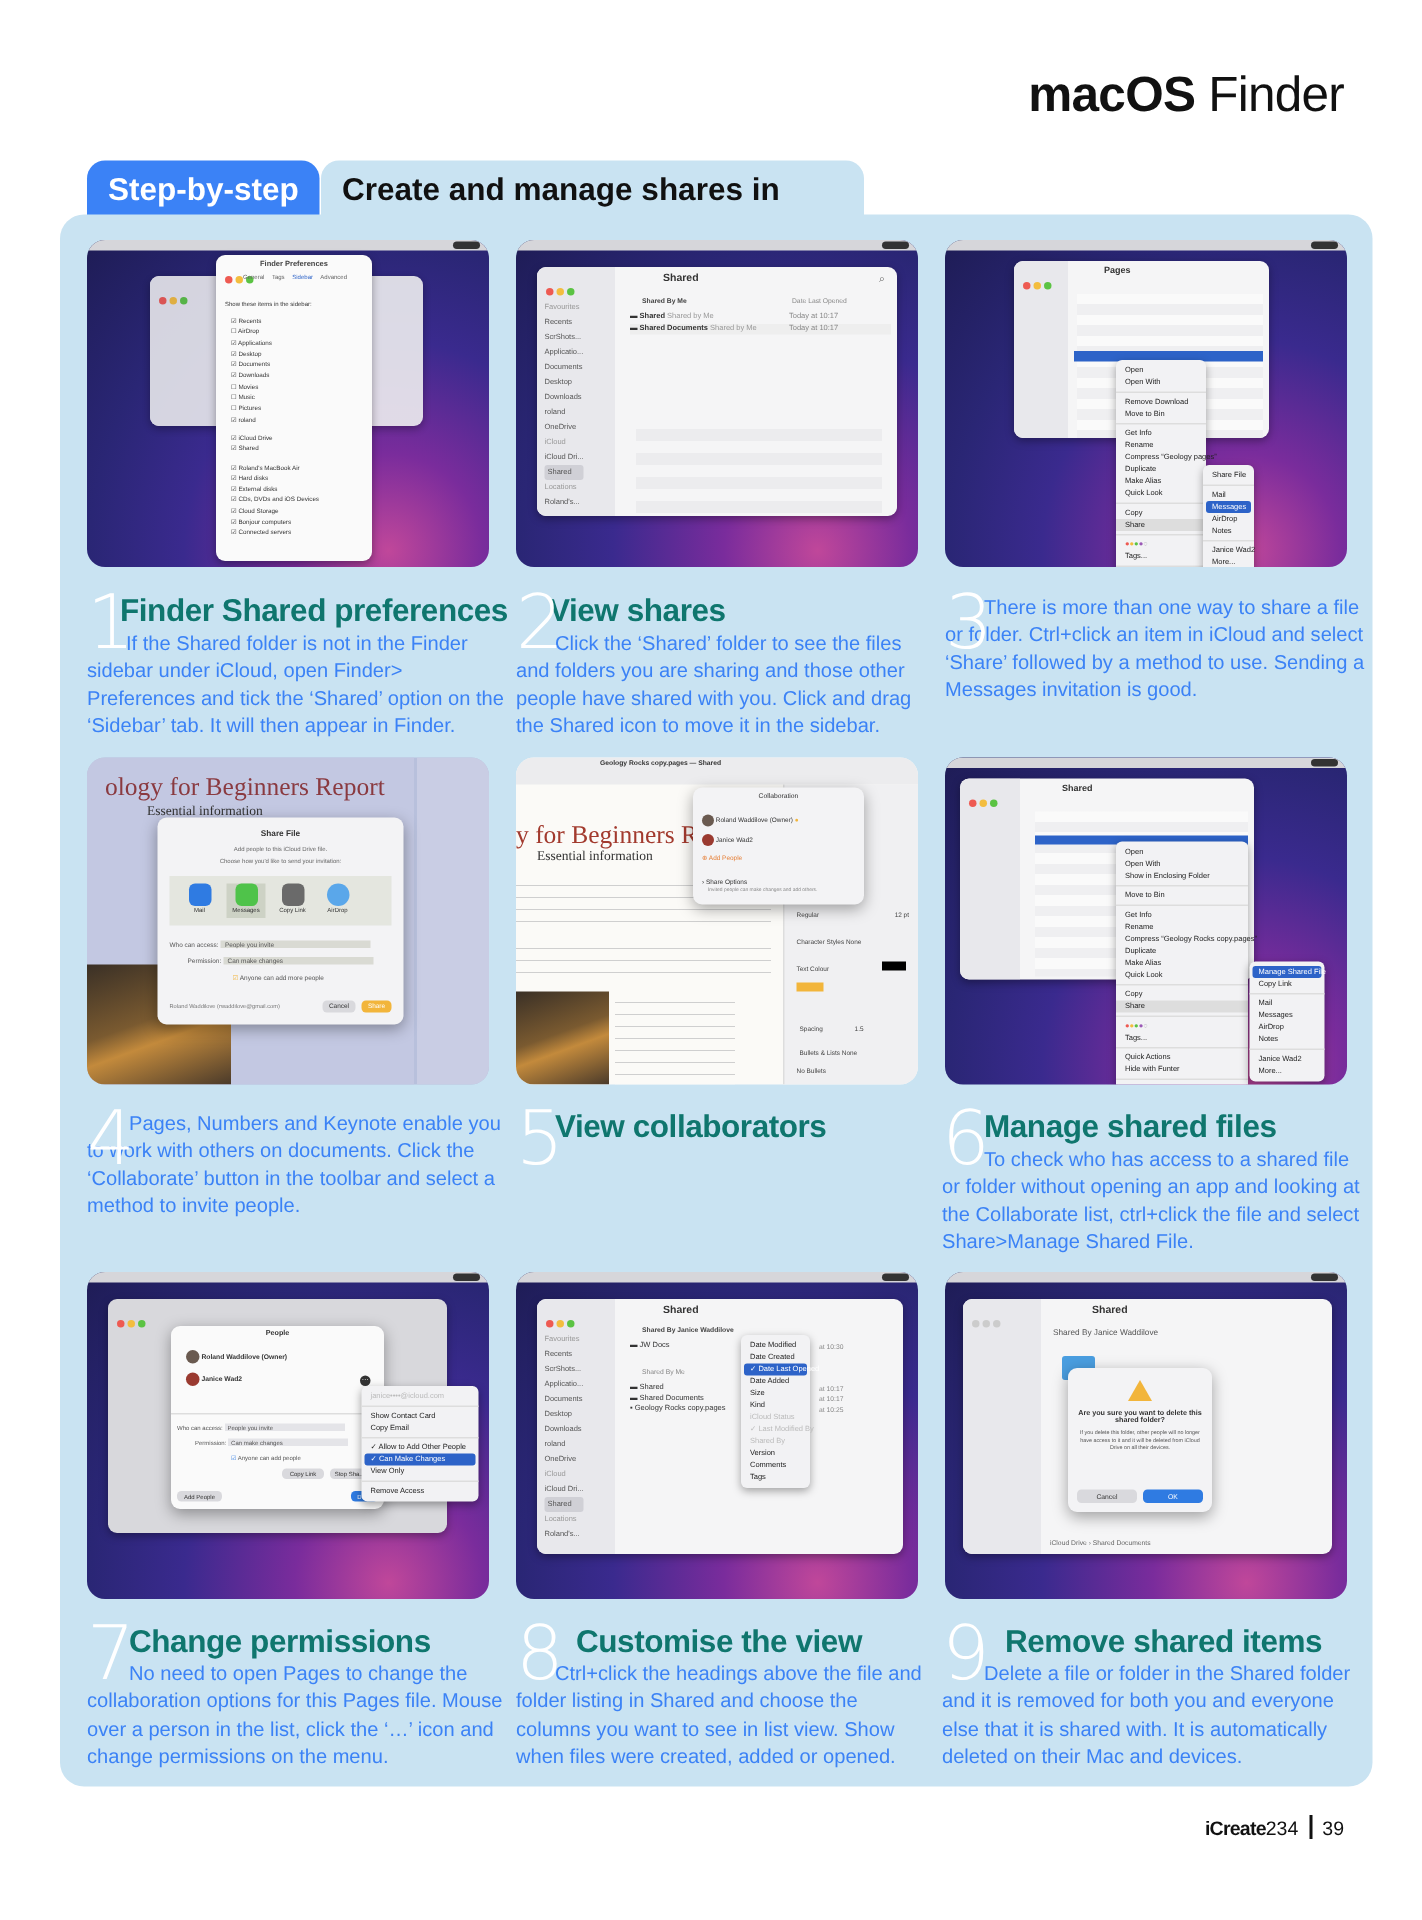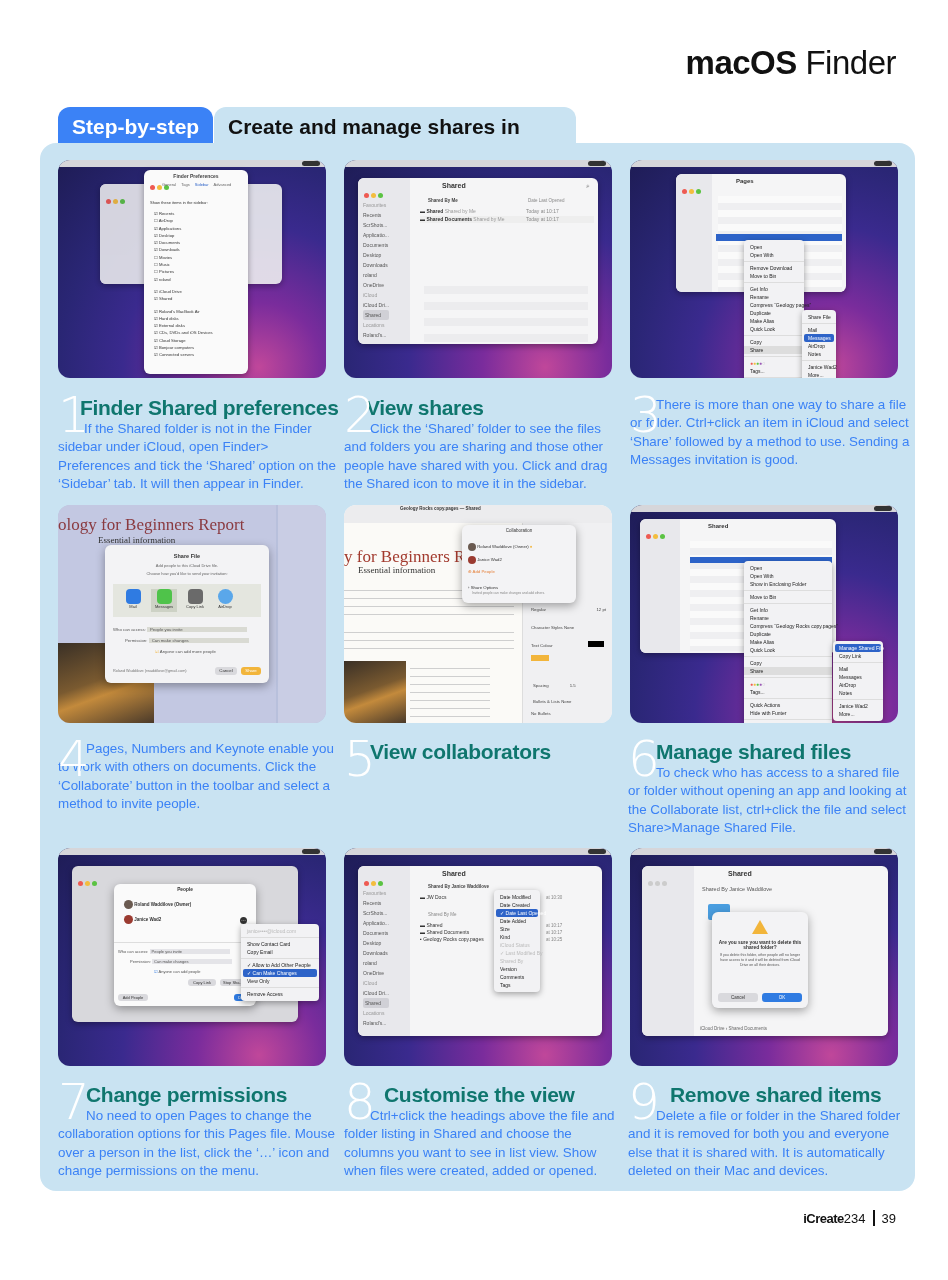--- a/index.html
+++ b/index.html
@@ -181,21 +181,21 @@
     <div>AirDrop</div>
     <div>Notes</div>
     <hr>
     <div>Janice Wad2</div>
     <div>More...</div>
   </div>
 </div>
 
 <div class="shot" style="left:58px;top:505px;background:#b8c0dc;">
   <div class="doc" style="left:0;top:0;width:218px;height:218px;background:#c3c8e2">
-    <div class="doc-title" style="position:absolute;left:0;top:10px;color:#8a3a40">ology for Beginners Report</div>
+    <div class="doc-title" style="position:absolute;left:12px;top:10px;color:#8a3a40">ology for Beginners Report</div>
     <div class="doc-sub" style="position:absolute;left:40px;top:30px">Essential information</div>
     <div class="rock" style="left:0;top:138px;width:96px;height:80px"></div>
   </div>
   <div style="position:absolute;left:220px;top:0;width:48px;height:218px;background:#c9cde4"></div>
   <div class="dialog" style="left:47px;top:40px;width:164px;height:138px;">
     <div style="margin-top:8px;font-weight:bold;font-size:5.5px">Share File</div>
     <div style="margin-top:4px;font-size:4px;color:#666">Add people to this iCloud Drive file.</div>
     <div style="margin-top:3px;font-size:4px;color:#666">Choose how you'd like to send your invitation:</div>
     <div style="position:absolute;left:8px;right:8px;top:39px;height:33px;background:#e4e6df;display:flex;gap:6px;padding:5px 8px">
       <div style="width:24px;text-align:center">

